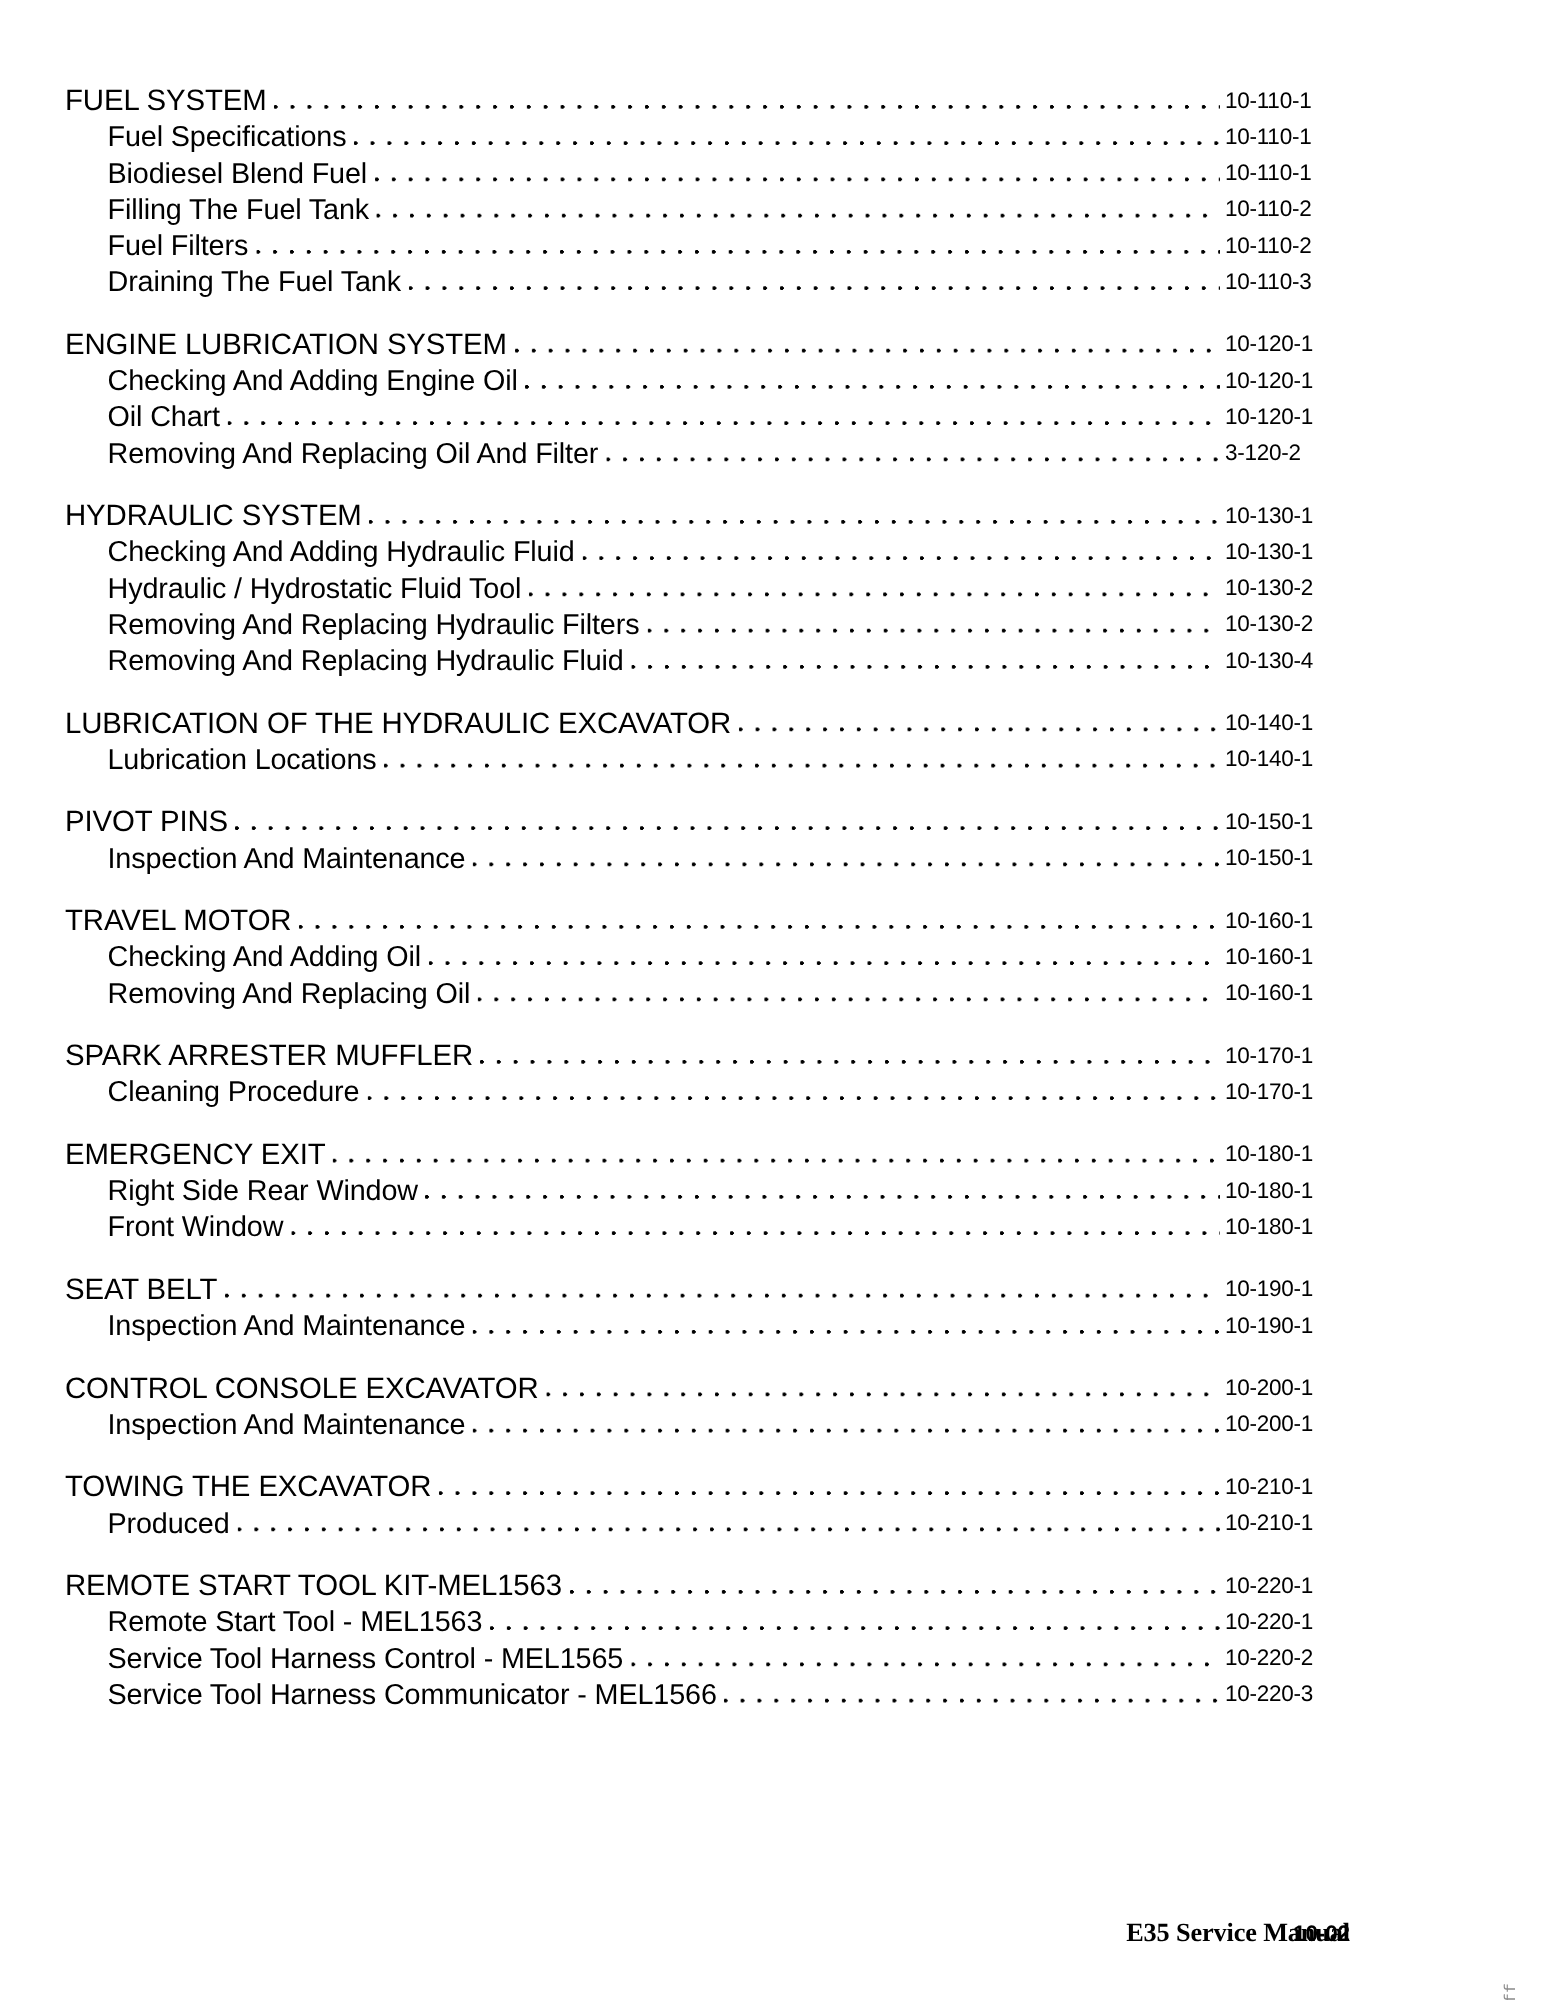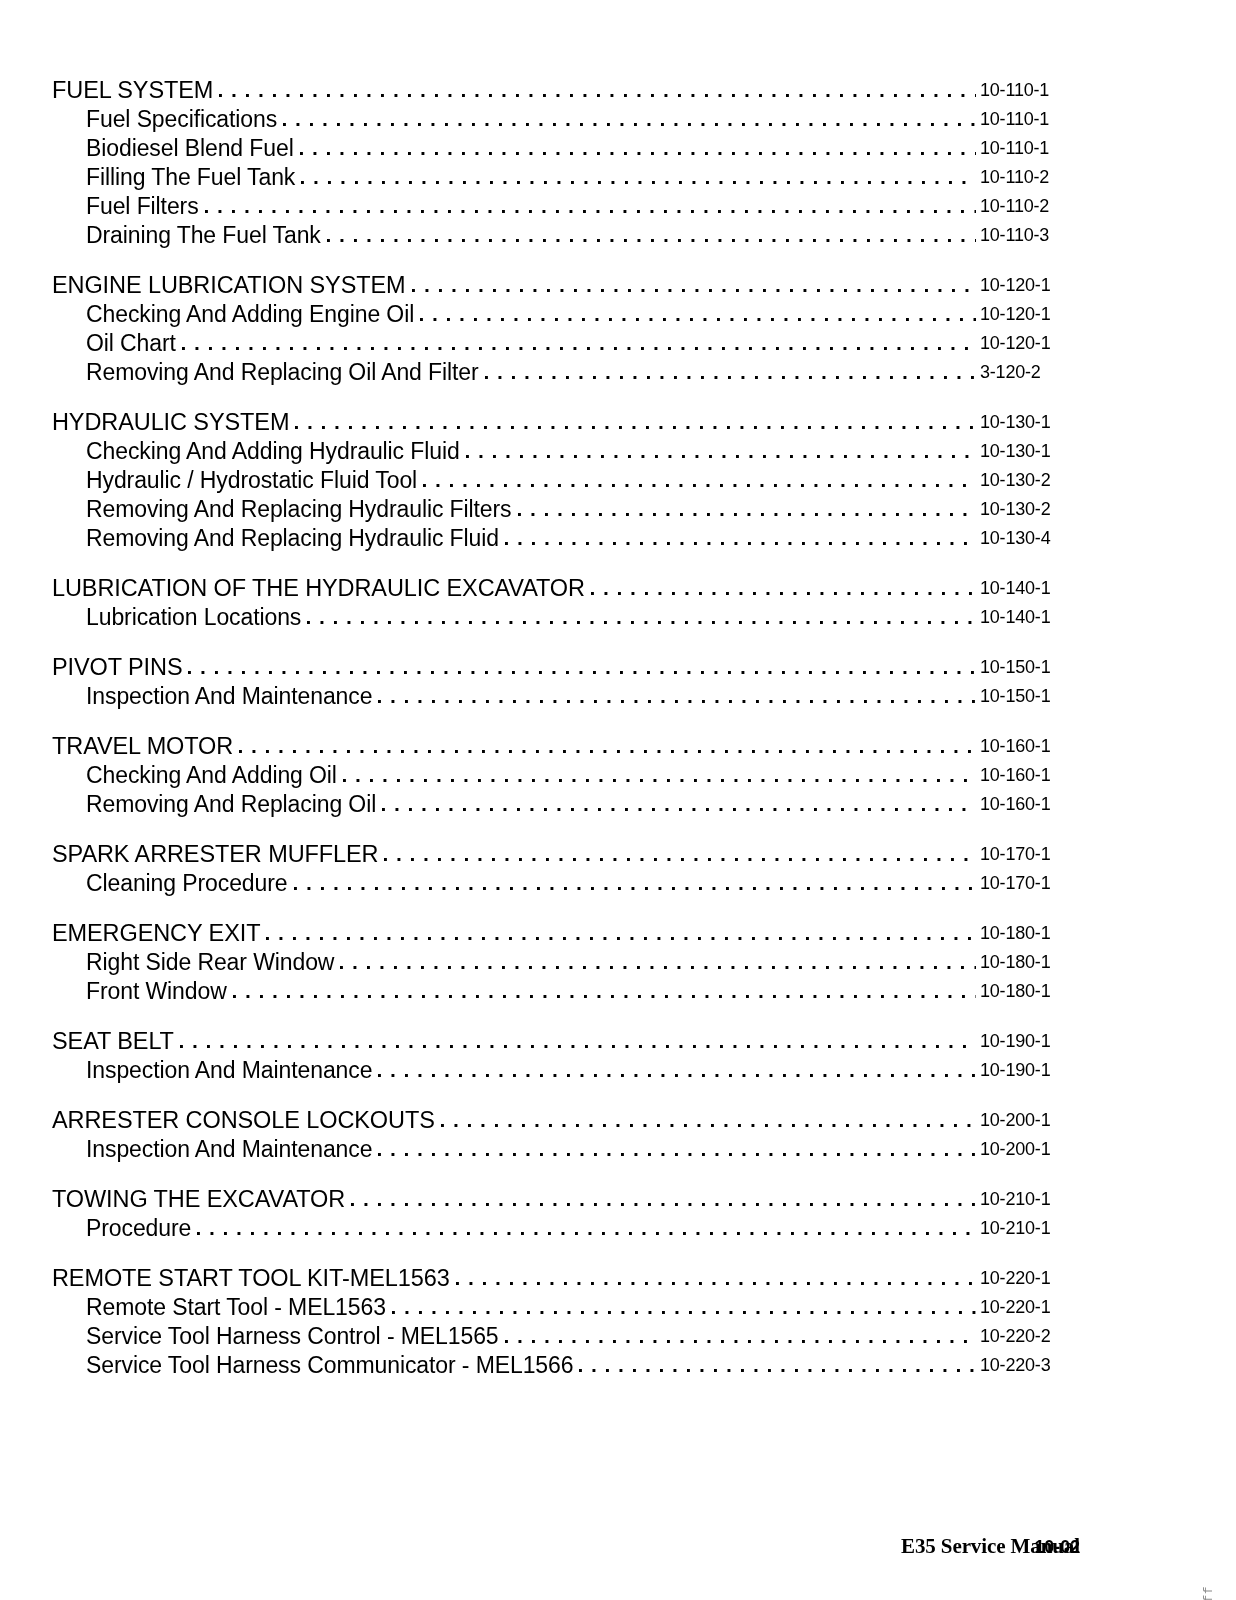--- a/index.html
+++ b/index.html
@@ -17,21 +17,21 @@
     width: 1236px;
     height: 1600px;
     background: #ffffff;
     overflow: hidden;
   }
 
   
   #toc {
     position: absolute;
     left: 52px;
-    top: 74px;
+    top: 64px;
     width: 1020px;
   }
 
   .toc-group {
     margin-bottom: 21px;
   }
   .toc-group:last-child { margin-bottom: 12px; }
 
   .toc-row {
     display: flex;
@@ -280,38 +280,38 @@
           <span class="toc-page">10-190-1</span>
         </div>
         <div class="toc-row sub">
           <span class="toc-title">Inspection And Maintenance</span>
           <span class="toc-leader"></span>
           <span class="toc-page">10-190-1</span>
         </div>
       </div>
       <div class="toc-group">
         <div class="toc-row heading">
-          <span class="toc-title">ARRESTER CONSOLE LOCKOUTS</span>
+          <span class="toc-title">CONTROL CONSOLE EXCAVATOR</span>
           <span class="toc-leader"></span>
           <span class="toc-page">10-200-1</span>
         </div>
         <div class="toc-row sub">
           <span class="toc-title">Inspection And Maintenance</span>
           <span class="toc-leader"></span>
           <span class="toc-page">10-200-1</span>
         </div>
       </div>
       <div class="toc-group">
         <div class="toc-row heading">
           <span class="toc-title">TOWING THE EXCAVATOR</span>
           <span class="toc-leader"></span>
           <span class="toc-page">10-210-1</span>
         </div>
         <div class="toc-row sub">
-          <span class="toc-title">Procedure</span>
+          <span class="toc-title">Produced</span>
           <span class="toc-leader"></span>
           <span class="toc-page">10-210-1</span>
         </div>
       </div>
       <div class="toc-group">
         <div class="toc-row heading">
           <span class="toc-title">REMOTE START TOOL KIT-MEL1563</span>
           <span class="toc-leader"></span>
           <span class="toc-page">10-220-1</span>
         </div>

